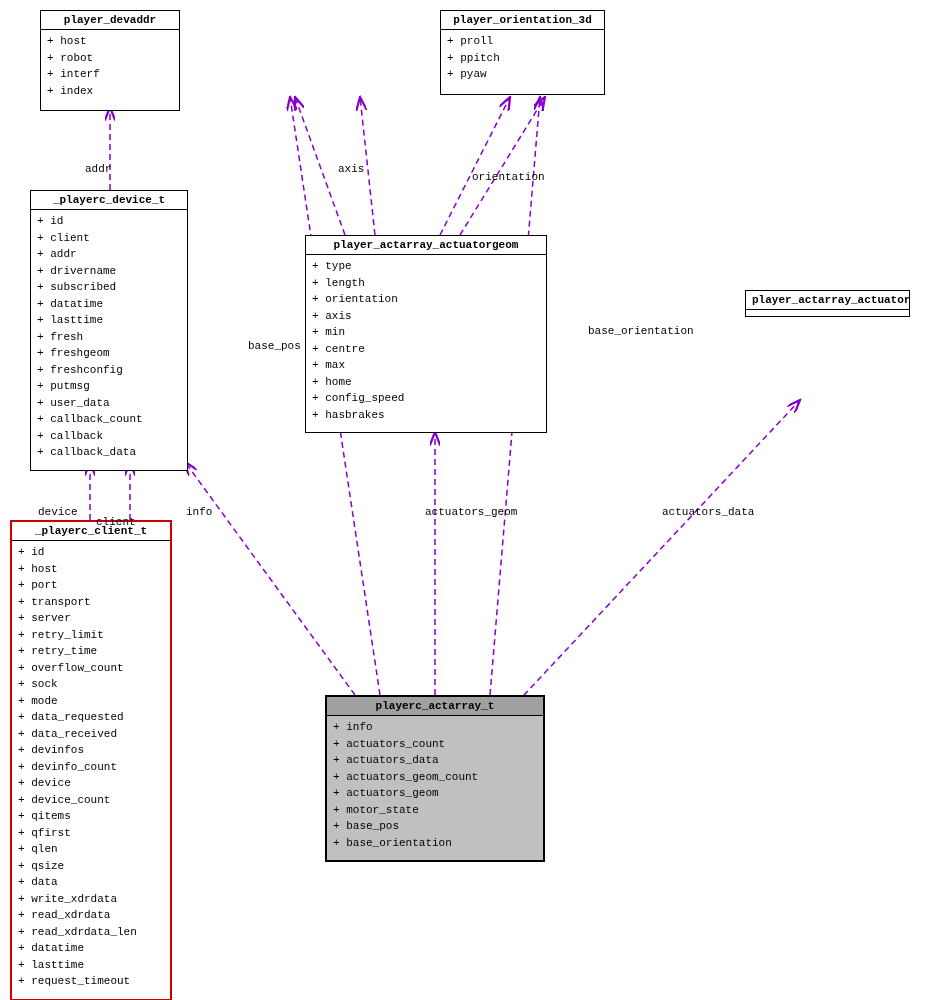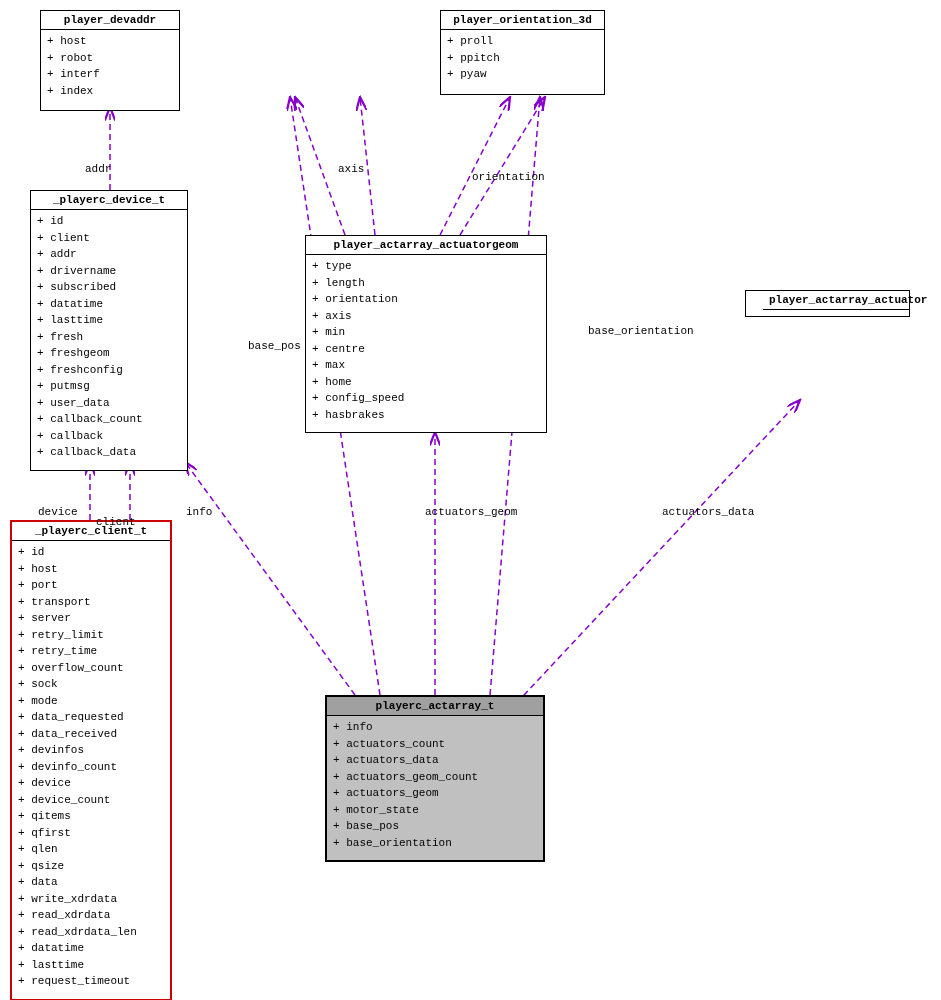--- a/index.html
+++ b/index.html
@@ -154,21 +154,21 @@
       <span class="field">+ min</span>
       <span class="field">+ centre</span>
       <span class="field">+ max</span>
       <span class="field">+ home</span>
       <span class="field">+ config_speed</span>
       <span class="field">+ hasbrakes</span>
     </div>
     <div style="height:6px;"></div>
   </div>
 
-  <div class="uml-box" style="left:745px; top:290px; width:165px;padding-left:17px;">
+  <div class="uml-box" style="left:745px; top:290px; width:165px;">
     <div class="uml-title">player_actarray_actuator</div>
     <div style="height:6px;"></div>
   </div>
 
   <div class="uml-box red-border" style="left:10px; top:520px; width:162px;">
     <div class="uml-title">_playerc_client_t</div>
     <div class="uml-body">
       <span class="field">+ id</span>
       <span class="field">+ host</span>
       <span class="field">+ port</span>

